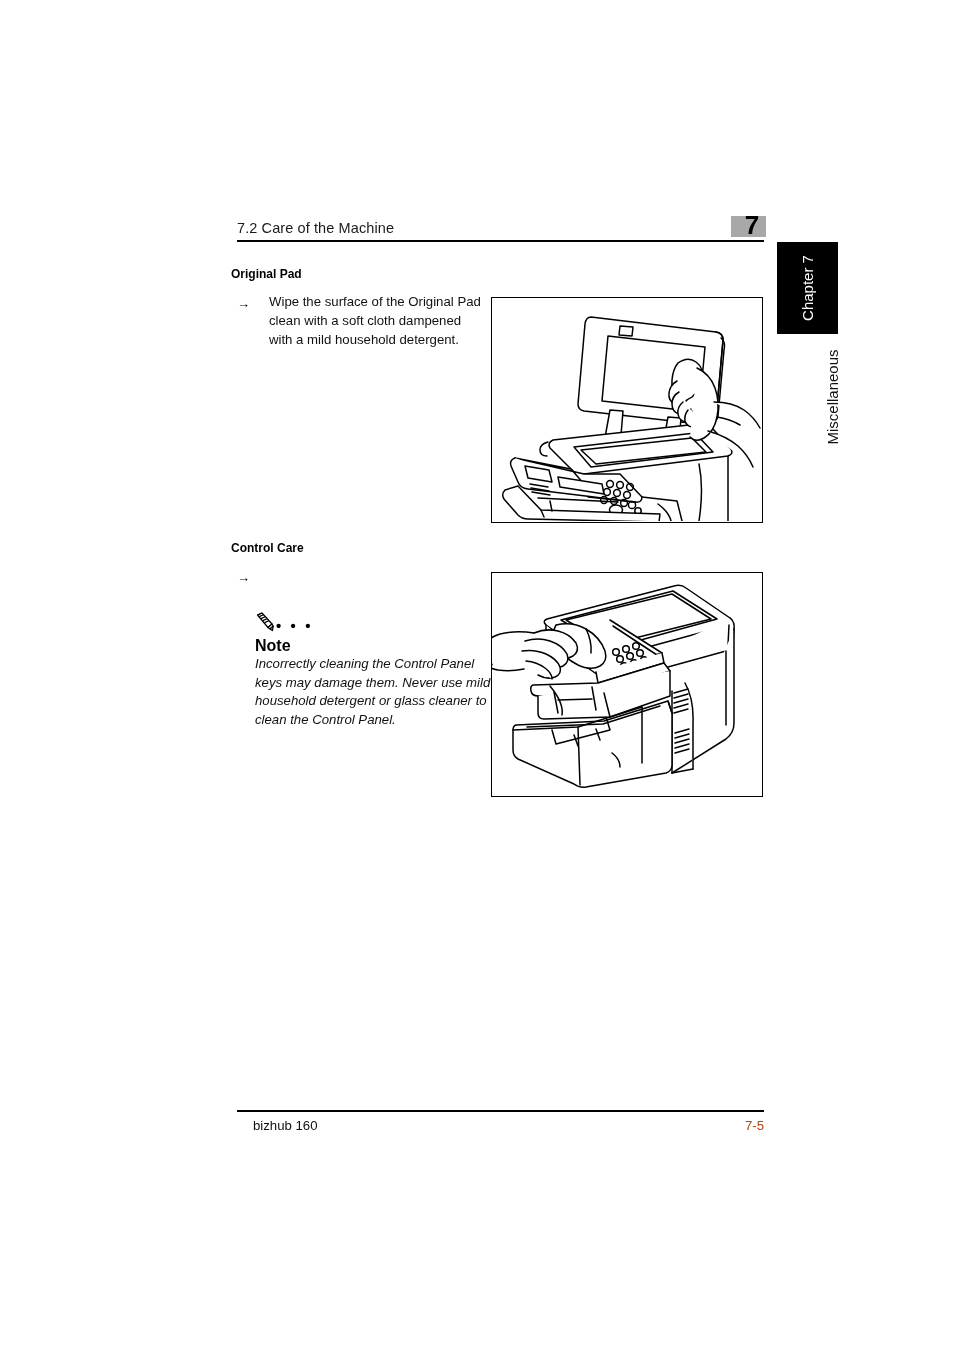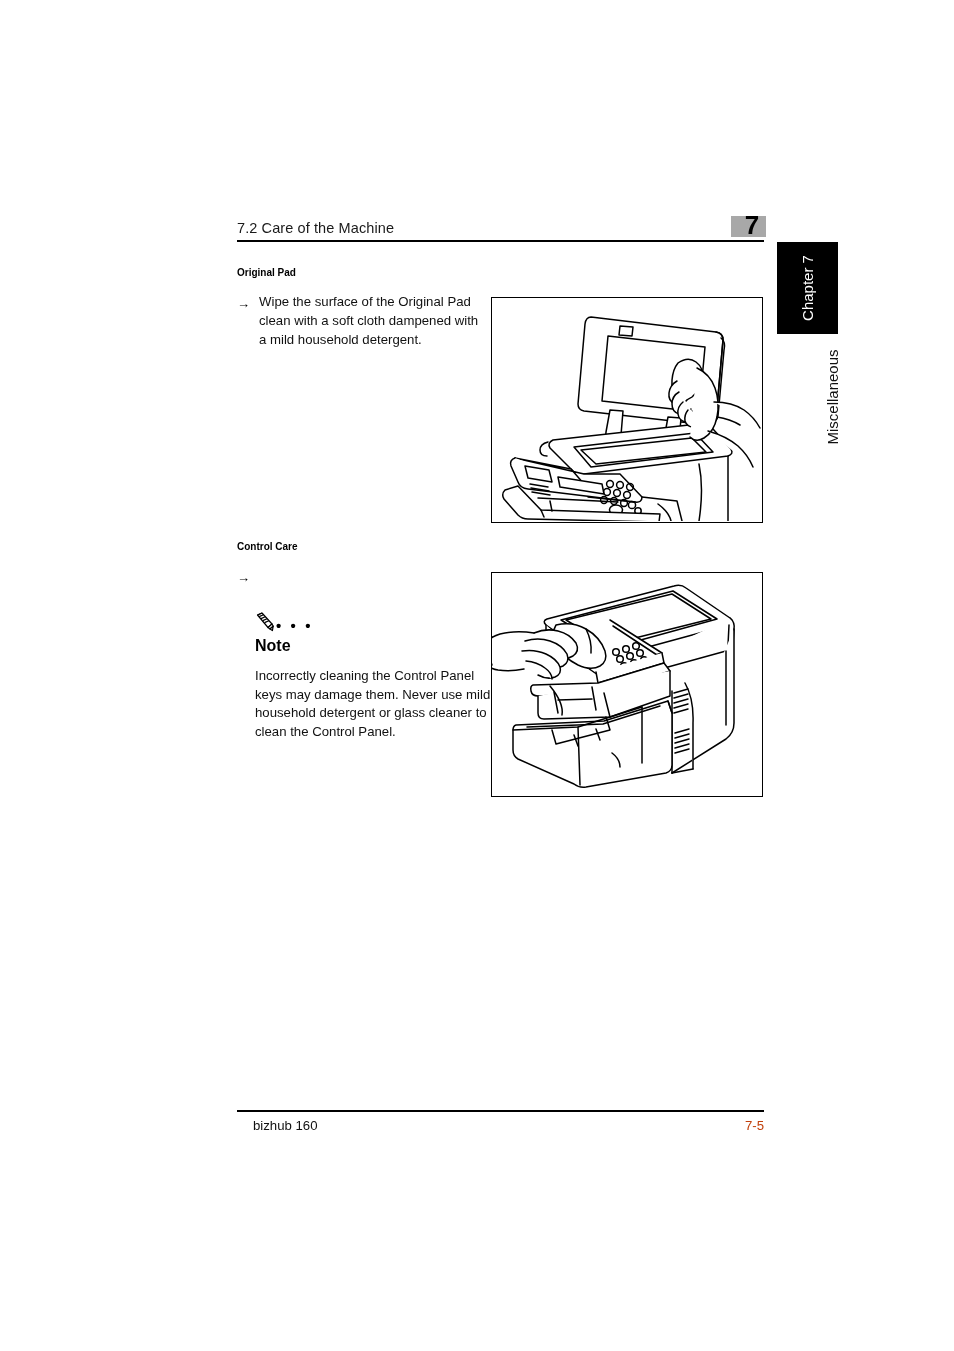--- a/index.html
+++ b/index.html
@@ -97,22 +97,22 @@
     align-items: center;
     justify-content: center;
     color: #111111;
     font-size: 15px;
     white-space: nowrap;
   }
 
   
   .sub-head {
     position: absolute;
-    left: 237px;
-    font-size: 10px;
+    left: 231px;
+    font-size: 12px;
     font-weight: bold;
     color: #000;
     white-space: nowrap;
   }
   #head-original-pad { top: 267px; }
   #head-control-panel { top: 541px; }
 
   .step {
     position: absolute;
     left: 237px;
@@ -125,21 +125,21 @@
     position: absolute;
     left: 0;
     top: 2px;
     width: 18px;
     font-size: 13px;
     line-height: 19px;
     color: #000;
   }
   .step-text {
     display: block;
-    margin-left: 22px;
+    margin-left: 32px;
     font-size: 13.2px;
     line-height: 19.2px;
     color: #111;
   }
 
   
   .note-block {
     position: absolute;
     left: 255px;
     top: 612px;
@@ -165,23 +165,24 @@
     line-height: 15px;
   }
   .note-title {
     font-size: 16px;
     font-weight: bold;
     line-height: 17px;
     margin-top: -1px;
   }
   .note-body {
     font-size: 13.2px;
+    font-style: italic;
     line-height: 18.6px;
     color: #111;
-    margin-top: 13px;
+    margin-top: 1px;
     width: 236px;
   }
 
   
   .figure {
     position: absolute;
     border: 1.6px solid #000;
     background: #fff;
     box-sizing: border-box;
   }

